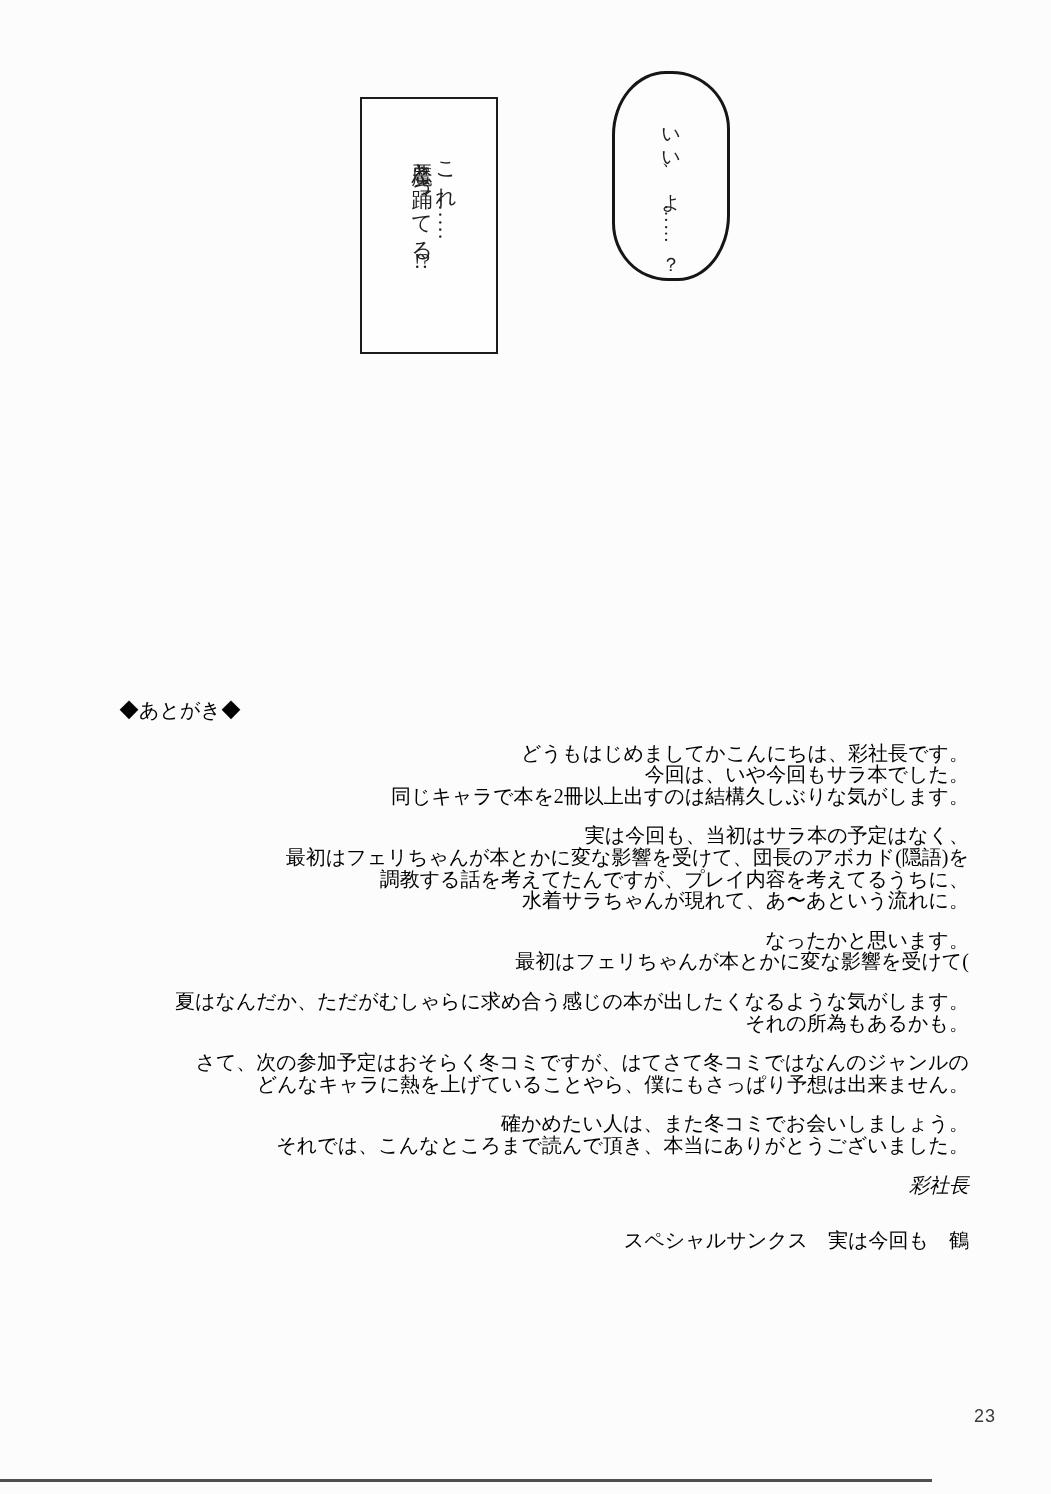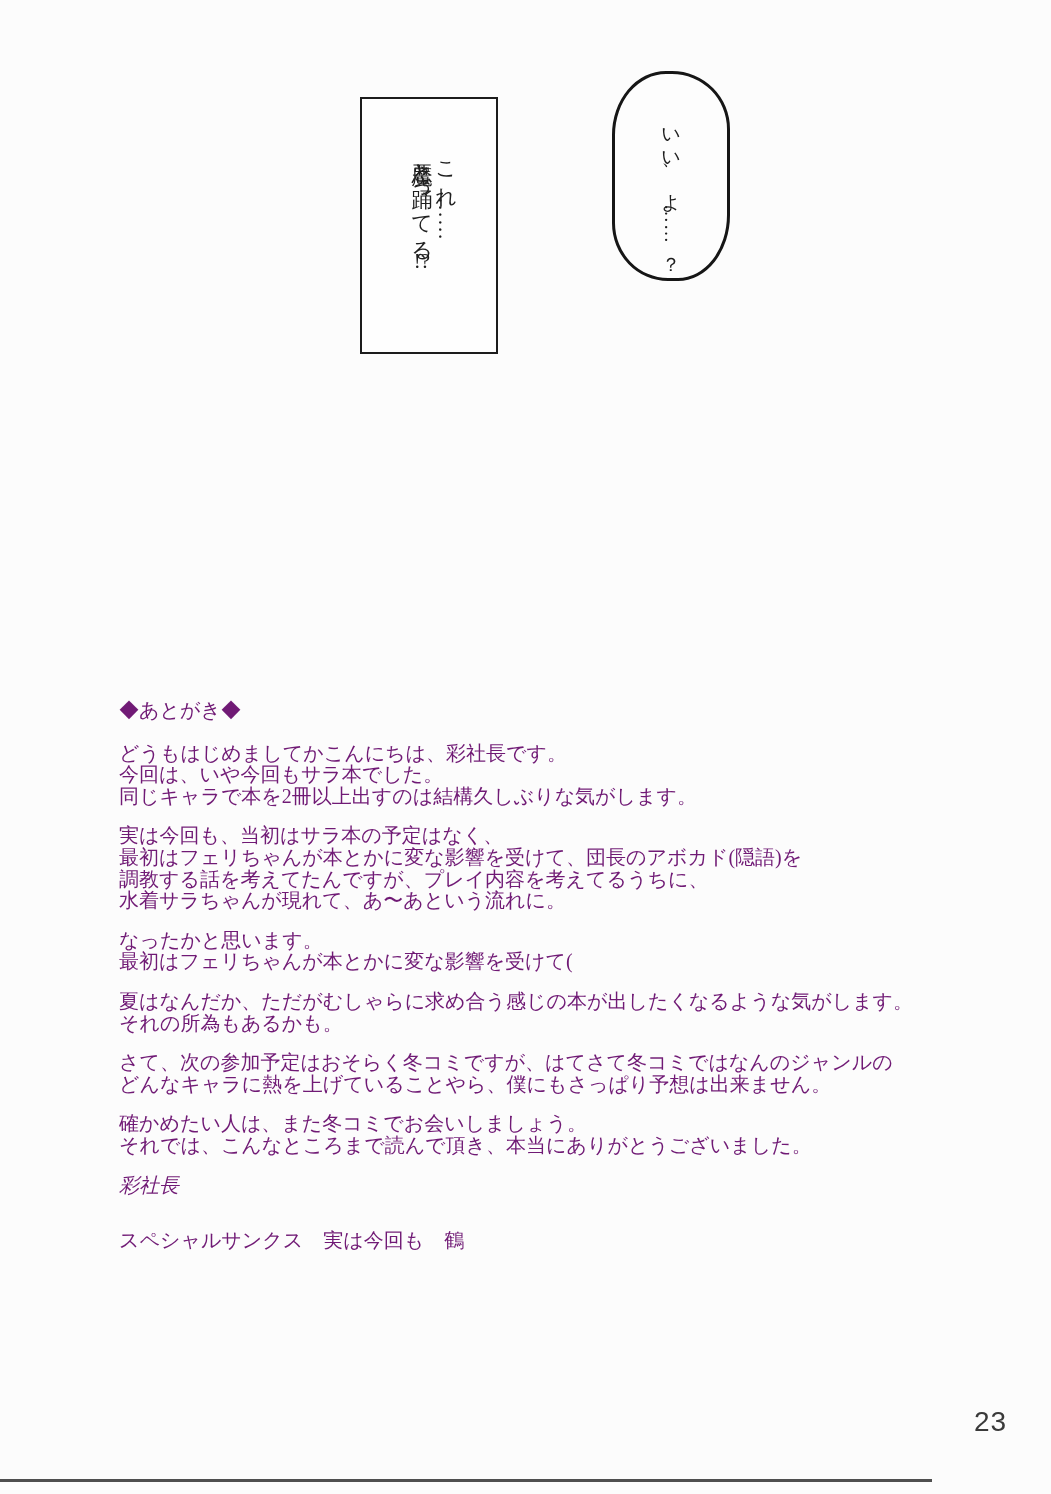--- a/index.html
+++ b/index.html
@@ -56,39 +56,39 @@
     white-space: nowrap;
   }
 
   
   .afterword {
     position: absolute;
     left: 119px; top: 700px;
     width: 850px;
     font-size: 20px;
     line-height: 21.6px;
-    color: #701a75;
+    color: #000000;
   }
   .afterword h2 {
     margin: 0 0 21px 0;
     font-size: 20px;
     font-weight: normal;
     line-height: 21.6px;
   }
-  .afterword .para { margin: 0 0 18px 0; }
+  .afterword .para { margin: 0 0 18px 0; text-align: right; }
   .afterword .line { display: block; white-space: nowrap; }
   .afterword .signature { margin: 0 0 0 0; font-style: italic; }
   .afterword .thanks { margin: 34px 0 0 0; }
 
   
   .page-number {
     position: absolute;
     left: 974px; top: 1406px;
     font-family: "Liberation Sans", sans-serif;
-    font-size: 28px;
+    font-size: 18px;
     color: #3a3a3a;
     letter-spacing: 1px;
   }
   .scan-edge-line {
     position: absolute;
     left: 0; top: 1479px;
     width: 932px; height: 3px;
     background: #4f4f4f;
   }
 </style>

